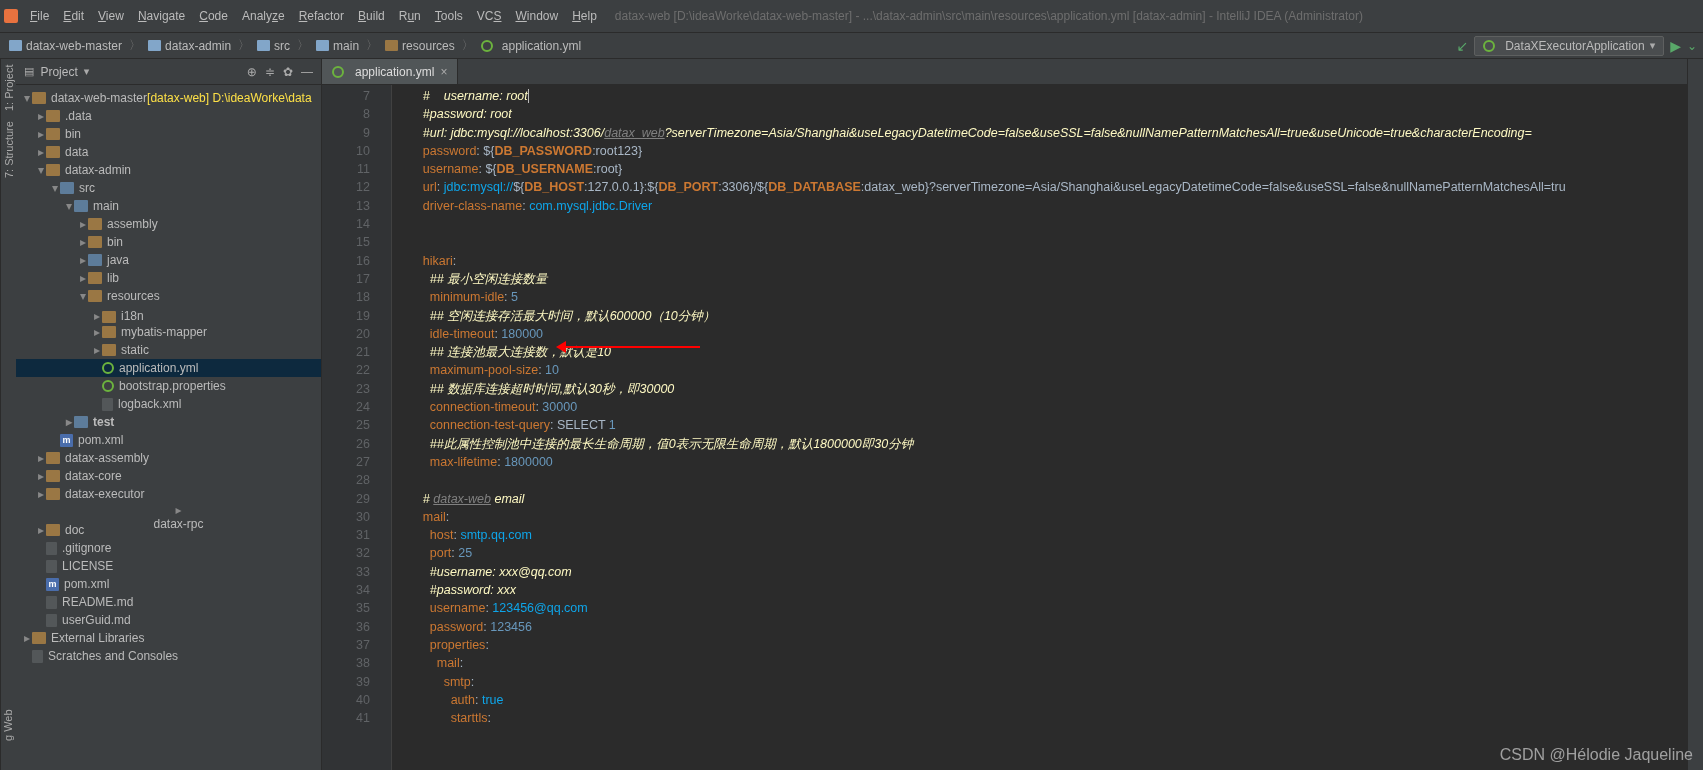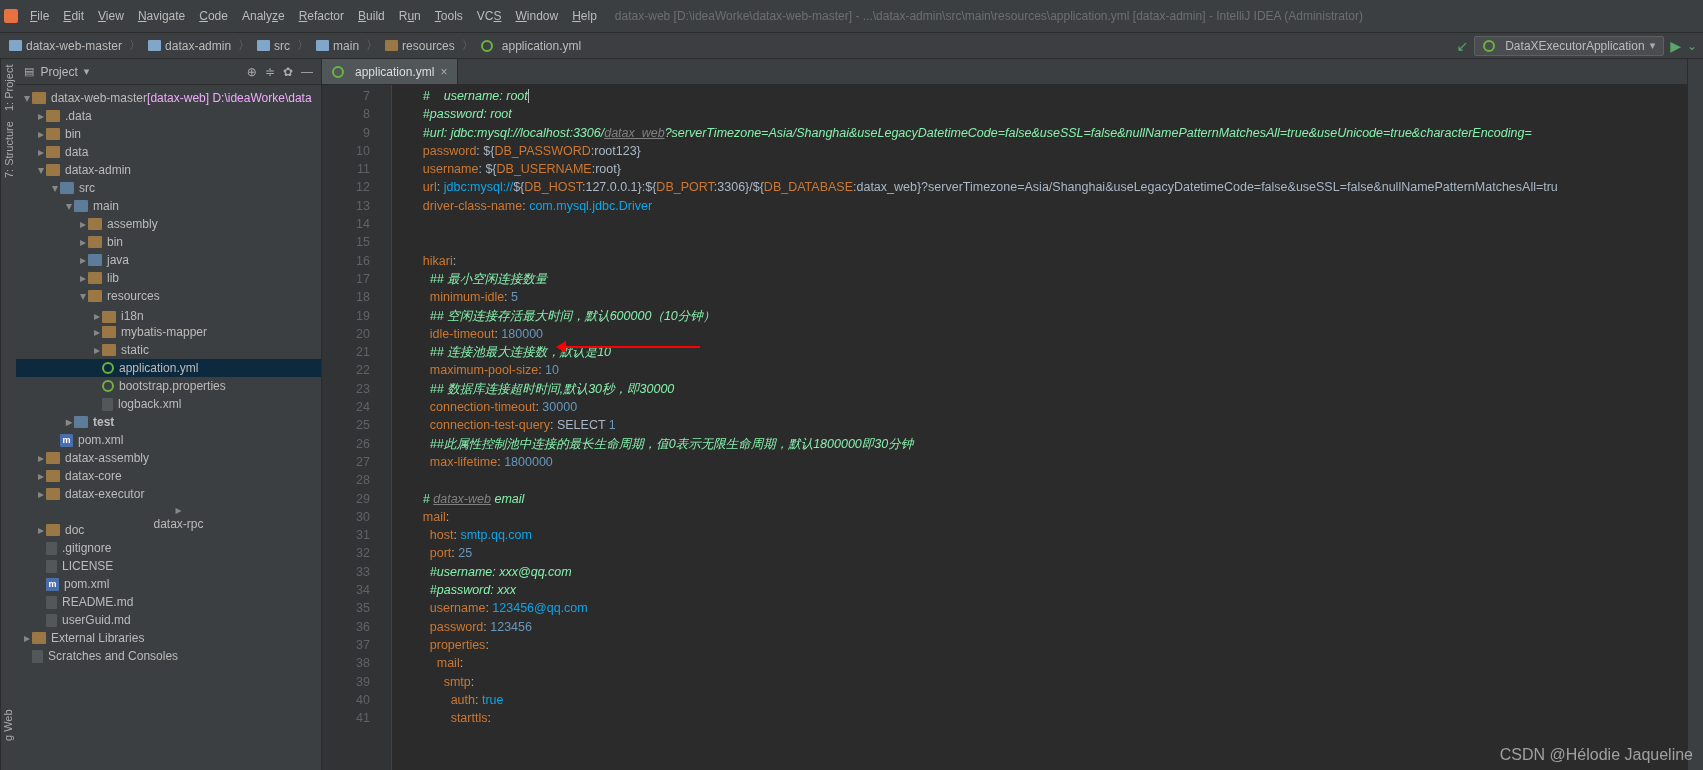--- a/index.html
+++ b/index.html
@@ -27,42 +27,42 @@
   .panel-header { height: 26px; display: flex; align-items: center; padding: 0 8px; border-bottom: 1px solid #2b2b2b; justify-content: space-between; }
   .panel-header .left { display: flex; align-items: center; gap: 6px; }
   .panel-header .icons { display: flex; gap: 8px; color: #aaa; }
   .tree { padding: 4px 0; overflow:hidden; flex:1;}
   .tree .row { display: flex; align-items: center; height: 18px; white-space: nowrap; cursor:pointer;}
   .tree .row.sel { background: #0d293e; }
   .tree .arrow { width: 10px; text-align: center; color: #888; }
   .tree .arrow.down::before { content: "▾"; }
   .tree .arrow.right::before { content: "▸"; }
   .tree .label { color: #bbb; }
-  .tree .muted { color: #f0abfc; }
+  .tree .muted { color: #fde047; }
   .ficon { width: 14px; height: 12px; margin-right: 5px; display:inline-flex; align-items:center; justify-content:center;}
   .ficon.folder { background:#9a7744; border-radius:1px; }
   .ficon.folder.blue { background:#5d7c9a; }
   .ficon.file { background:#535759; border-radius:1px; width:11px; height:13px;}
   .ficon.m { background:#4a6dab; color:#fff; font-size:9px; font-weight:bold; border-radius:1px; width:13px; height:13px;}
   .ficon.spring{ width:12px;height:12px;border-radius:50%;border:2px solid #6cb33e;}
   .editor-area { flex: 1; display: flex; flex-direction: column; background: #2b2b2b; position:relative;}
   .tabbar { height: 26px; background: #3c3f41; display: flex; border-bottom: 1px solid #2b2b2b; }
   .tabbar .tab { display: flex; align-items: center; gap: 6px; padding: 0 10px; background: #515658; color: #ddd; border-right:1px solid #2b2b2b;}
   .tabbar .tab .x { color: #aaa; }
   .editor { flex: 1; display: flex; font-family: "JetBrains Mono", Consolas, monospace; font-size: 12.5px; overflow:hidden; position:relative;}
   .gutter { width: 56px; background: #313335; text-align: right; padding: 0 8px; color: #606366; line-height: 18.3px; padding-top:2px;}
   .fold { width: 14px; background: #313335; border-right:1px solid #414141; position:relative;}
   .code { flex: 1; padding-left: 10px; line-height: 18.3px; white-space: pre; color: #a9b7c6; padding-top:2px;}
   .c-key { color: #cc7832; }
   .c-str { color: #0ea5e9; }
   .c-num { color: #6897bb; }
-  .c-com { color: #86efac; font-style: italic; }
+  .c-com { color: #fef9c3; font-style: italic; }
   .c-comlink { color:#808080; font-style:italic; text-decoration:underline;}
   .c-val { color: #a9b7c6; }
-  .c-var { color:#cc7832;}
+  .c-var { color:#cc7832;font-weight:bold;}
   .cursor { border-right:1px solid #bbb; animation: none;}
   .red-arrow { position:absolute; top:287px; left:238px; width:140px; height:2px; background:red; z-index:50;}
   .red-arrow::before { content:""; position:absolute; left:-10px; top:-5px; border:6px solid transparent; border-right:10px solid red;}
   .watermark { position:absolute; right:10px; bottom:6px; color:#d0d0d0; font-size:16px; opacity:0.7; font-family:Arial;}
   .ticon { font-size:11px; color:#aaa;}
 </style>
 </head>
 <body>
 
 <div class="menubar">

